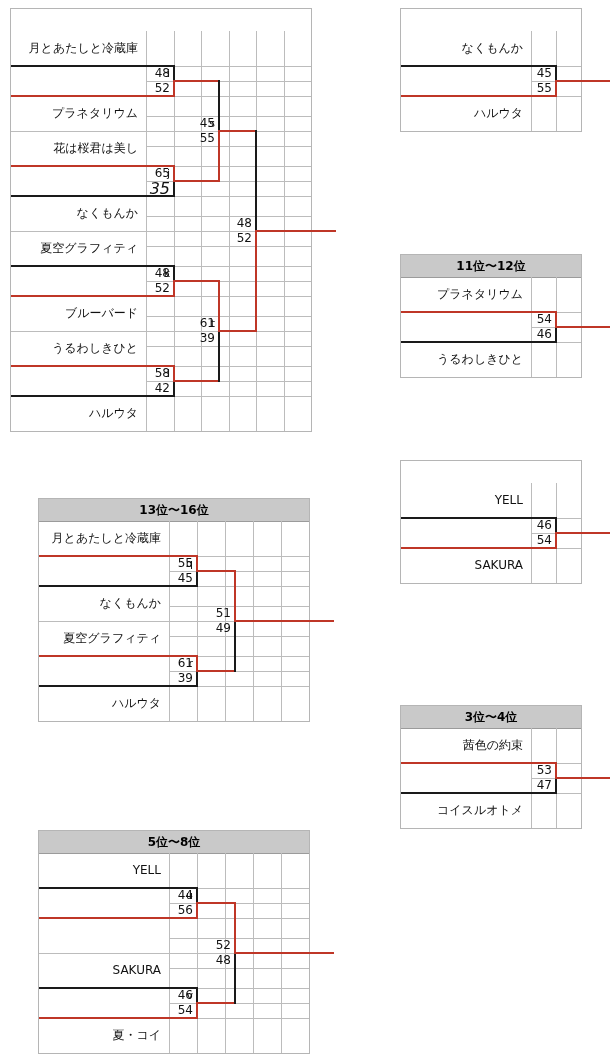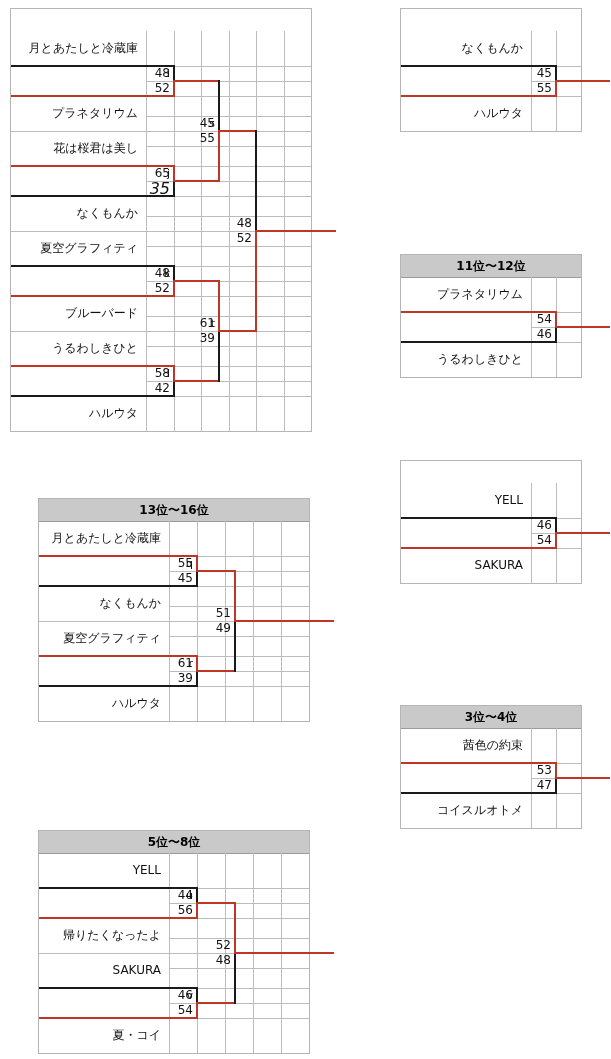--- a/index.html
+++ b/index.html
@@ -218,21 +218,20 @@
   <div style="position: absolute; left: 129.5px; top: 22px; width: 1px; height: 200px; background: rgb(188, 188, 188);"></div>
       <div style="position: absolute; left: 157.5px; top: 22px; width: 1px; height: 200px; background: rgb(188, 188, 188);"></div>
       <div style="position: absolute; left: 185.5px; top: 22px; width: 1px; height: 200px; background: rgb(188, 188, 188);"></div>
       <div style="position: absolute; left: 213.5px; top: 22px; width: 1px; height: 200px; background: rgb(188, 188, 188);"></div>
       <div style="position: absolute; left: 241.5px; top: 22px; width: 1px; height: 200px; background: rgb(188, 188, 188);"></div>
       <div style="position: absolute; left: 130px; top: 56.5px; width: 140px; height: 1px; background: rgb(188, 188, 188);"></div>
       <div style="position: absolute; left: 130px; top: 71.5px; width: 140px; height: 1px; background: rgb(188, 188, 188);"></div>
       <div style="position: absolute; left: 130px; top: 86.5px; width: 140px; height: 1px; background: rgb(188, 188, 188);"></div>
       <div style="position: absolute; left: 0px; top: 121.5px; width: 270px; height: 1px; background: rgb(188, 188, 188);"></div>
       <div style="position: absolute; left: 4px; top: 22px; width: 118px; height: 35px; line-height: 35px; text-align: right; font-size: 12px; white-space: nowrap; color: rgb(17, 17, 17);">YELL</div>
-      <div style="position: absolute; left: 4px; top: 87px; width: 118px; height: 35px; line-height: 35px; text-align: right; font-size: 12px; white-space: nowrap; color: rgb(17, 17, 17);">帰りたくなったよ</div>
       <div style="position: absolute; left: 120px; top: 57px; width: 34px; height: 15px; line-height: 15px; text-align: right; font-size: 12px; color: rgb(17, 17, 17);">44</div>
       <div style="position: absolute; left: 120px; top: 72px; width: 34px; height: 15px; line-height: 15px; text-align: right; font-size: 12px; color: rgb(17, 17, 17);">56</div>
       <div style="position: absolute; left: 0px; top: 56px; width: 159px; height: 2px; background: rgb(26, 26, 26);"></div>
       <div style="position: absolute; left: 0px; top: 86px; width: 159px; height: 2px; background: rgb(191, 54, 39);"></div>
       <div style="position: absolute; left: 157px; top: 56px; width: 2px; height: 17px; background: rgb(26, 26, 26);"></div>
       <div style="position: absolute; left: 157px; top: 71px; width: 2px; height: 17px; background: rgb(191, 54, 39);"></div>
       <div style="position: absolute; left: 139px; top: 58px; width: 15px; height: 13px; line-height: 13px; text-align: right; font-size: 11px; color: rgb(17, 17, 17);">u</div>
       <div style="position: absolute; left: 157px; top: 71px; width: 40px; height: 2px; background: rgb(191, 54, 39);"></div>
       <div style="position: absolute; left: 130px; top: 156.5px; width: 140px; height: 1px; background: rgb(188, 188, 188);"></div>
       <div style="position: absolute; left: 130px; top: 171.5px; width: 140px; height: 1px; background: rgb(188, 188, 188);"></div>

